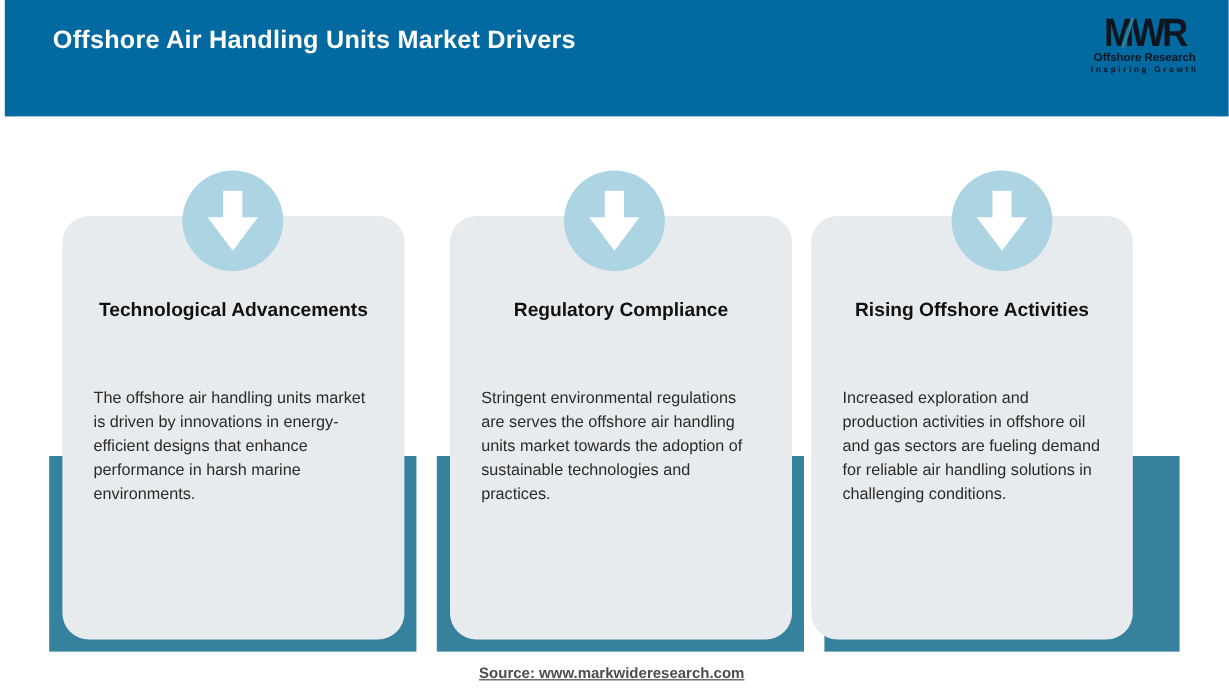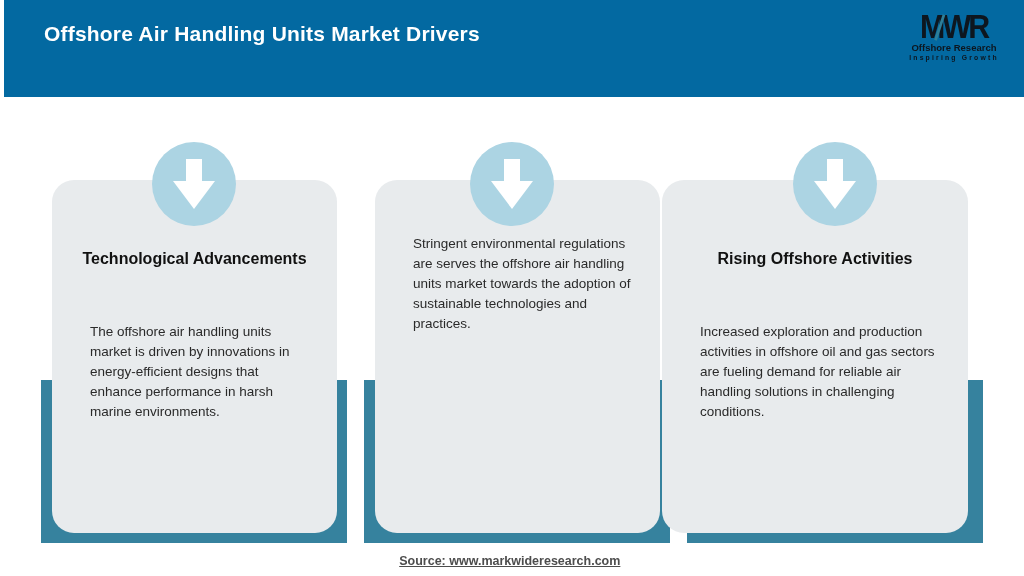--- a/index.html
+++ b/index.html
@@ -51,33 +51,33 @@
     position:absolute;top:180px;height:353px;
     background:#E8EBED;border-radius:22px;
     box-sizing:border-box;padding:0 26px;
     text-align:center;
   }
   .card-title{
     margin:70px 0 0 0;
     font-size:16px;font-weight:700;color:#111111;
   }
   .card-body{
-    margin:54px 0 0 12px;
+    margin:54px 0 0 0;
     text-align:left;
     font-size:13.5px;line-height:20px;color:#2a2a2a;
   }
   .circle{
     position:absolute;top:142px;width:84px;height:84px;border-radius:50%;
     background:#ACD4E3;
     display:flex;align-items:center;justify-content:center;
   }
   
   .f1{left:41px;width:306px;}   .c1{left:52px;width:285px;}  .o1{left:152px;}
   .f2{left:364px;width:306px;}  .c2{left:375px;width:285px;} .o2{left:470px;}
-  .f3{left:687px;width:296px;}  .c3{left:662px;width:306px;} .o3{left:793px;}
+  .f3{left:687px;width:296px;}  .c3{left:676px;width:268px;} .o3{left:793px;}
   
   .source{
     position:absolute;left:50%;top:554px;transform:translateX(-51%);
     font-size:12.5px;font-weight:700;color:#4d4d4d;white-space:nowrap;text-decoration:underline;
   }
   .disclaimer{
     position:absolute;right:14px;top:558px;
     font-size:9.5px;color:#1a1a1a;white-space:nowrap;
   }
 </style>
@@ -102,20 +102,21 @@
   </div>
   <div class="circle o1">
     <svg width="46" height="54" viewBox="0 0 46 54" aria-hidden="true">
       <rect x="15" y="2" width="16" height="23" fill="#ffffff"></rect>
       <polygon points="2,24 44,24 23,52" fill="#ffffff"></polygon>
     </svg>
   </div>
 
   <div class="frame f2"></div>
   <div class="card c2">
+    <h2 class="card-title">Regulatory Compliance</h2>
     <p class="card-body">Stringent environmental regulations are serves the offshore air handling units market towards the adoption of sustainable technologies and practices.</p>
   </div>
   <div class="circle o2">
     <svg width="46" height="54" viewBox="0 0 46 54" aria-hidden="true">
       <rect x="15" y="2" width="16" height="23" fill="#ffffff"></rect>
       <polygon points="2,24 44,24 23,52" fill="#ffffff"></polygon>
     </svg>
   </div>
 
   <div class="frame f3"></div>

